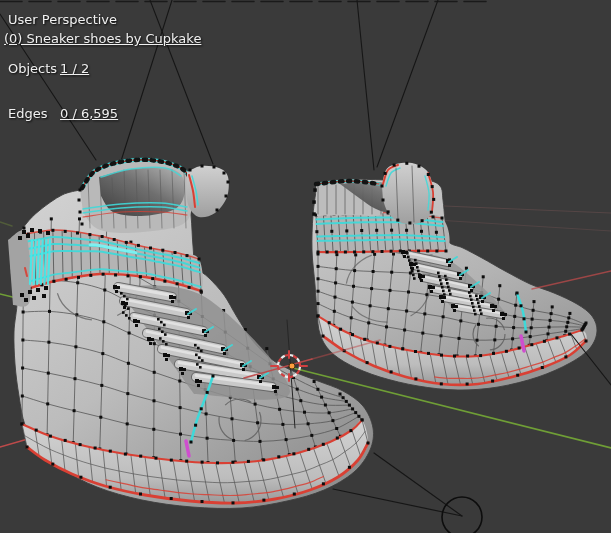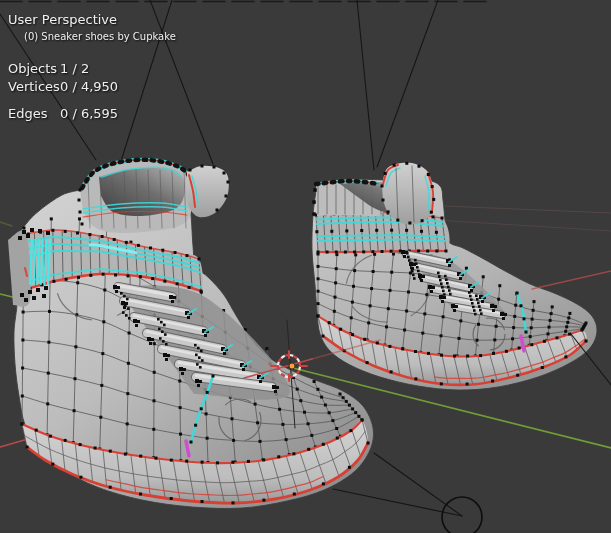--- a/index.html
+++ b/index.html
@@ -2,24 +2,24 @@
 <html><head>
 <meta charset="utf-8">
 <style>
   html,body{margin:0;padding:0;background:#2b2b2b;}
   .viewport{position:relative;width:611px;height:533px;overflow:hidden;background:#3a3a3a;
             font-family:"DejaVu Sans","Liberation Sans",sans-serif;}
   .viewport svg{position:absolute;left:0;top:0;}
   .hud{position:absolute;left:0;top:0;width:100%;height:100%;pointer-events:none;color:#f0f0f0;}
   .hud div{position:absolute;white-space:pre;text-shadow:1px 1px 2px rgba(0,0,0,.85);}
   .hud .l1{left:8px;top:12px;font-size:13px;}
-  .hud .l2{left:24px;top:31px;font-size:10px;}
+  .hud .l2{left:4px;top:31px;font-size:13px;text-decoration:underline;}
   .statrow{font-size:13px;padding-left:35px;}
   .statrow .lab{position:absolute;left:8px;top:0;}
-  .statrow .val{position:absolute;left:60px;top:0;}
+  .statrow .val{position:absolute;left:60px;top:0;text-decoration:underline;}
 </style>
 </head>
 <body>
 
 <div class="viewport">
   <svg id="scene" width="611" height="533" viewBox="0 0 611 533">
       <defs>
         <linearGradient id="gBody" x1="0" y1="0" x2="0.75" y2="1">
           <stop offset="0%" stop-color="#d6d6d6"></stop>
           <stop offset="55%" stop-color="#bcbcbc"></stop>
@@ -934,22 +934,18 @@
     </svg>
 
   <div class="hud" style="color: rgb(240, 240, 240);">
     <div class="l1">User Perspective</div>
     <div class="l2">(0) Sneaker shoes by Cupkake</div>
 
     <div class="statrow" style="top:61px">
       <span class="lab">Objects</span>
       <span class="val">1 / 2</span>
     </div>
-    <div class="statrow" style="top:79px">
-      <span class="lab">Vertices</span>
-      <span class="val">0 / 4,950</span>
-    </div>
     <div class="statrow" style="top:106px">
       <span class="lab">Edges</span>
       <span class="val">0 / 6,595</span>
     </div>
   </div>
 </div>
 
 </body></html>

